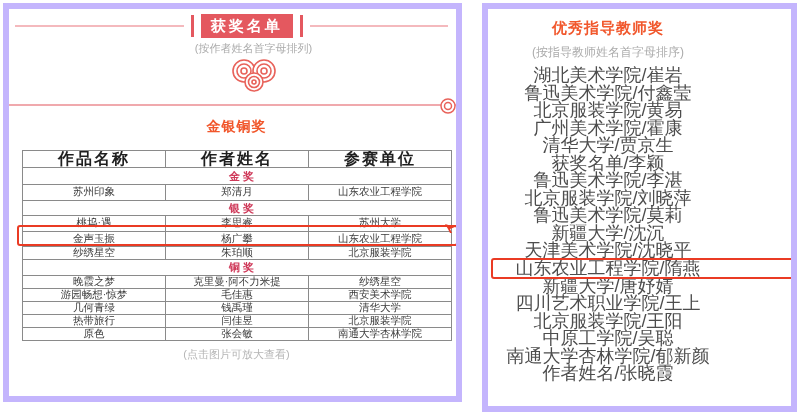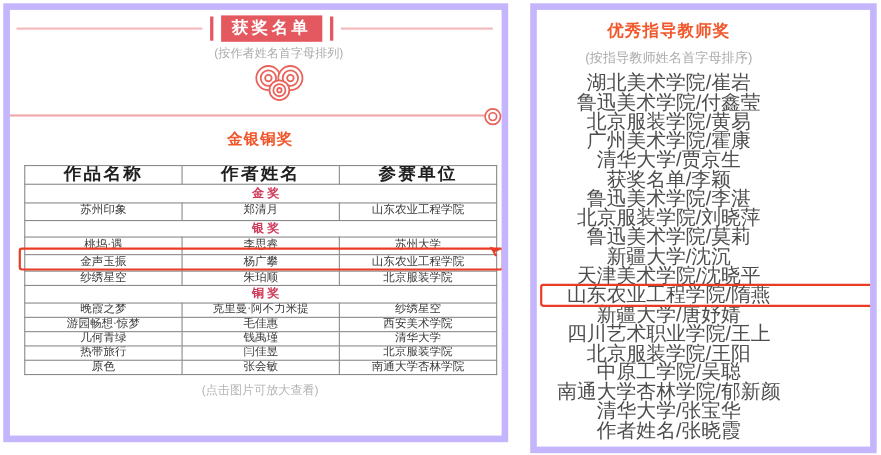--- a/index.html
+++ b/index.html
@@ -191,17 +191,16 @@
       <div class="teacher-item">北京服装学院/刘晓萍</div>
       <div class="teacher-item">鲁迅美术学院/莫莉</div>
       <div class="teacher-item">新疆大学/沈沉</div>
       <div class="teacher-item">天津美术学院/沈晓平</div>
       <div class="teacher-item">山东农业工程学院/隋燕</div>
       <div class="teacher-item">新疆大学/唐妤婧</div>
       <div class="teacher-item">四川艺术职业学院/王上</div>
       <div class="teacher-item">北京服装学院/王阳</div>
       <div class="teacher-item">中原工学院/吴聪</div>
       <div class="teacher-item">南通大学杏林学院/郁新颜</div>
-      <div class="teacher-item">清华大学/张宝华</div>
       <div class="teacher-item">作者姓名/张晓霞</div>
     </div>
   <div class="hl hl-right"></div>
 </section>
 
 </body></html>

